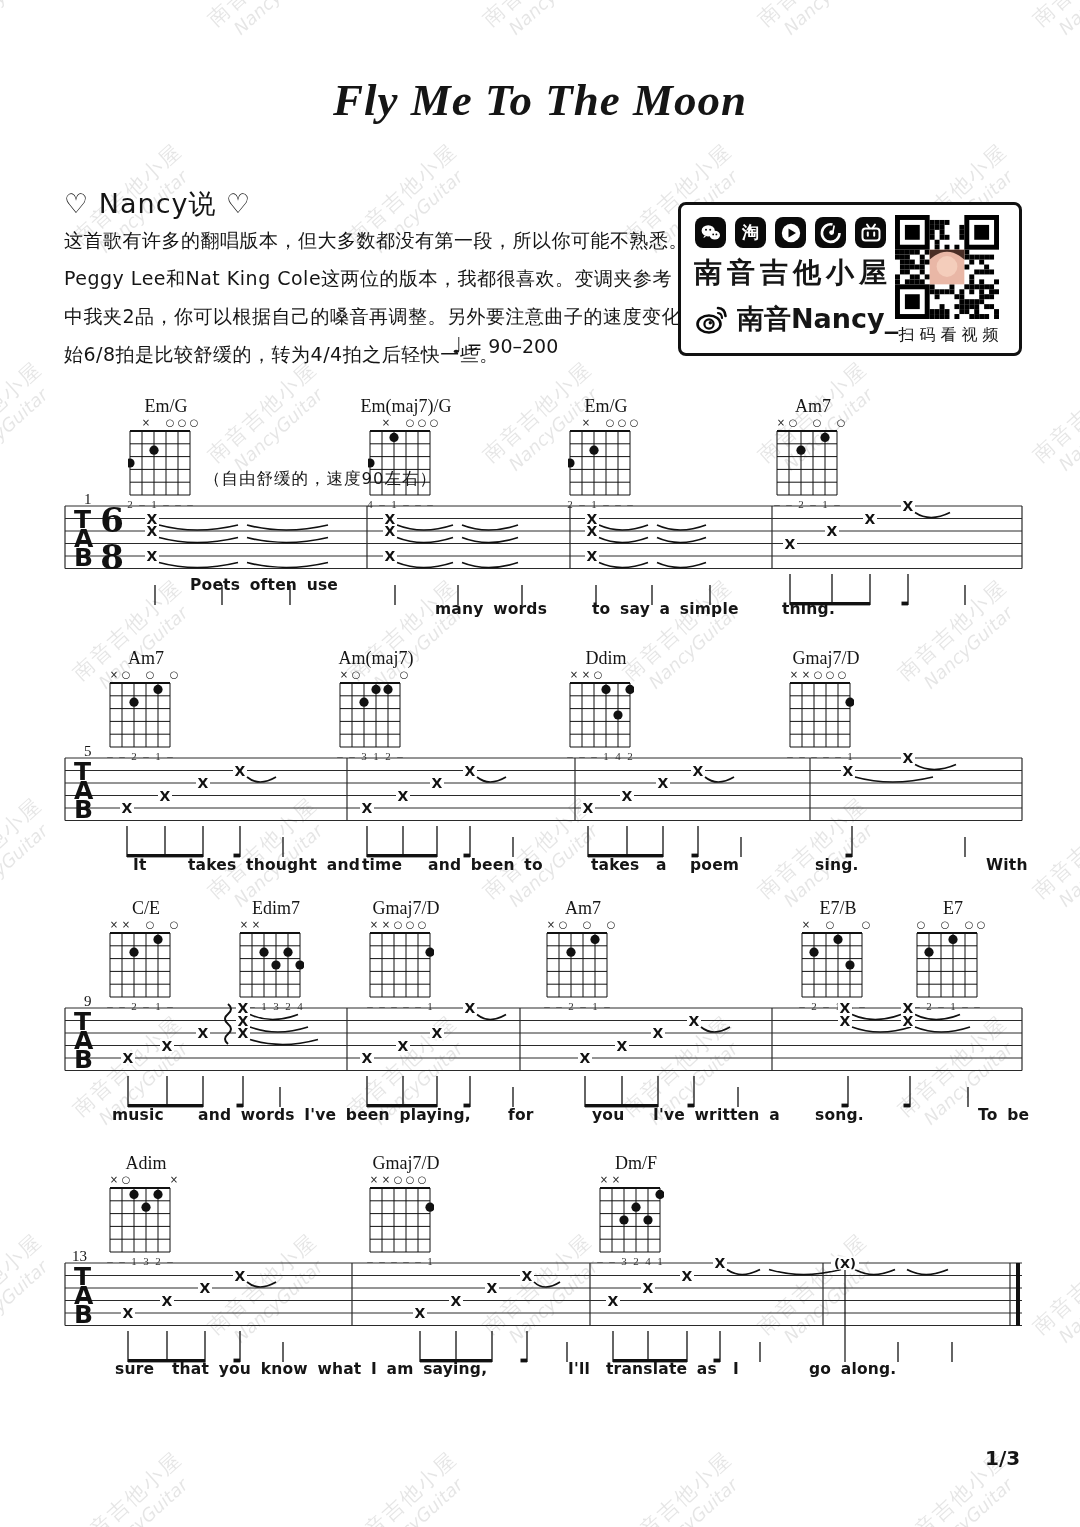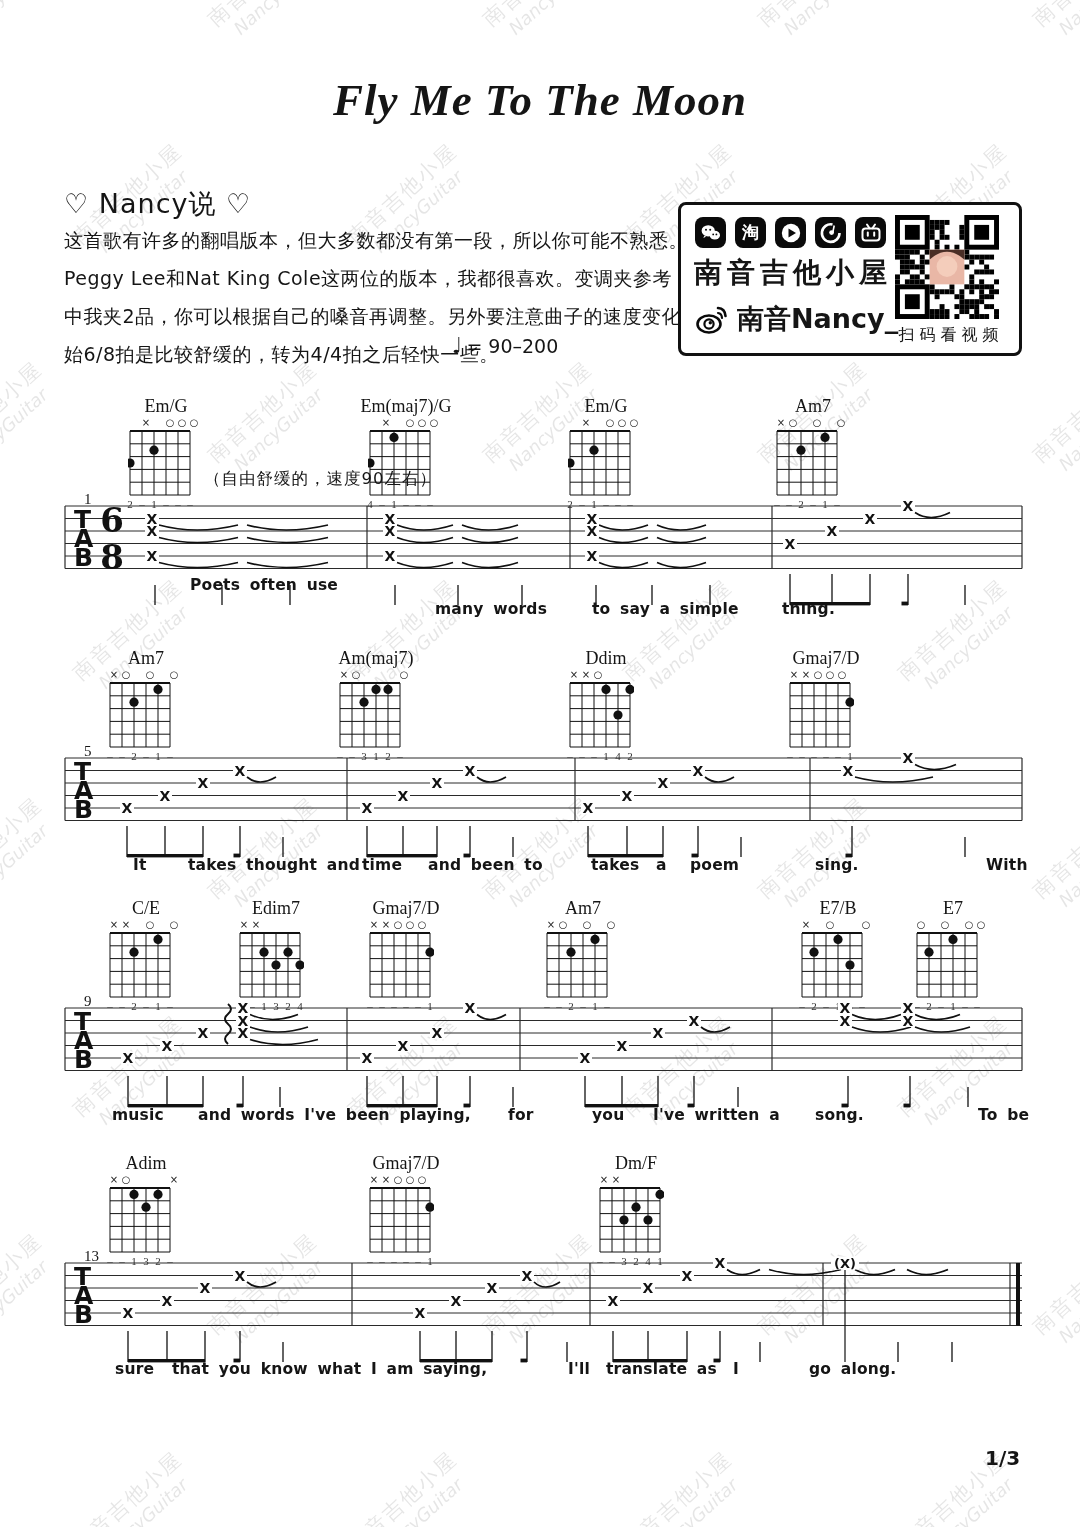--- a/index.html
+++ b/index.html
@@ -1070,21 +1070,21 @@
       <rect x="841" y="26" width="14" height="13" fill="#fff"></rect>
       <text x="848" y="37.7" font-size="14" font-weight="bold" text-anchor="middle" font-family="&quot;DejaVu Sans&quot;,sans-serif" fill="#111">X</text>
     </svg>
     <div class="lyric" style="left: 112px; top: 1106px;">music</div>
     <div class="lyric" style="left: 192px; top: 1106px; margin-left: 6px;">and words I've been playing,</div>
     <div class="lyric" style="left: 508px; top: 1106px;">for</div>
     <div class="lyric" style="left: 592px; top: 1106px;">you</div>
     <div class="lyric" style="left: 653px; top: 1106px;">I've written a</div>
     <div class="lyric" style="left: 815px; top: 1106px;">song.</div>
     <div class="lyric" style="left: 978px; top: 1106px;">To be</div>
-    <div class="abs measure-num" style="left: 84px; top: 1248px;">13</div>
+    <div class="abs measure-num" style="left: 72px; top: 1248px;">13</div>
     <div class="chord" style="left: 108px; top: 1153px; height: 118px;">
       <div class="cname">Adim</div>
       <div class="marker" style="left: 0px;">×</div>
       <div class="marker" style="left: 12px;">○</div>
       <div class="marker" style="left: 60px;">×</div>
       <svg width="66" height="70" style="position:absolute;left:0;top:33px;">
         <line x1="2" y1="2" x2="2" y2="66" stroke="#111" stroke-width="1"></line>
         <line x1="14" y1="2" x2="14" y2="66" stroke="#111" stroke-width="1"></line>
         <line x1="26" y1="2" x2="26" y2="66" stroke="#111" stroke-width="1"></line>
         <line x1="38" y1="2" x2="38" y2="66" stroke="#111" stroke-width="1"></line>

